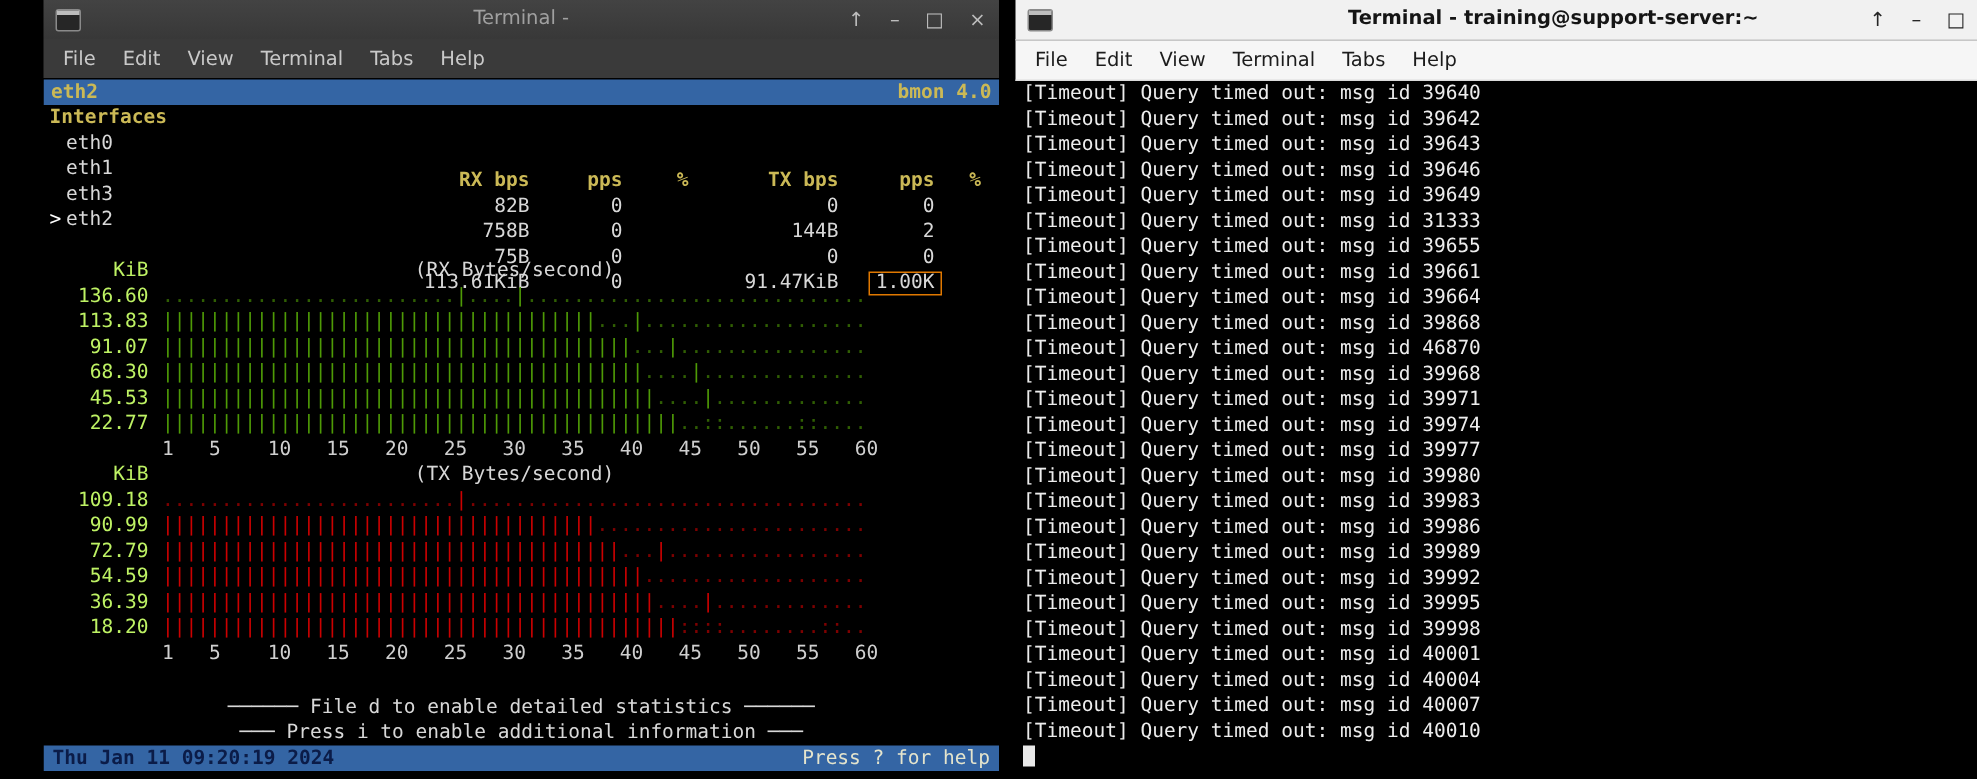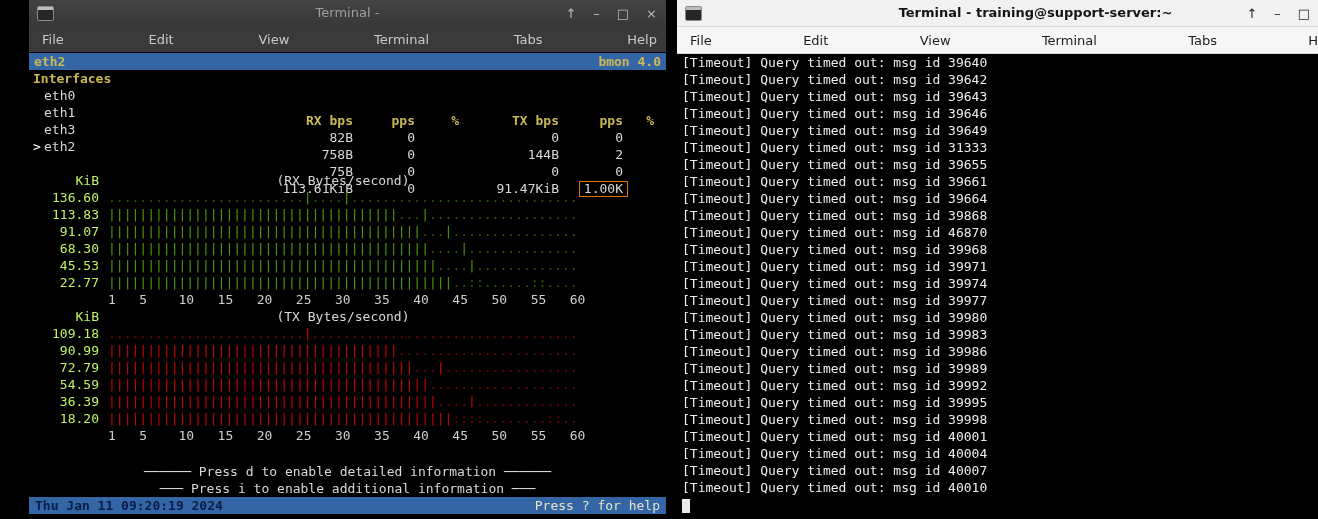--- a/index.html
+++ b/index.html
@@ -19,21 +19,21 @@
   .term-icon{position:absolute;left:8px;top:6px;width:15px;height:13px;background:#262626;
              border:1px solid #8a8a8a;border-radius:2px;}
   .term-icon::before{content:"";position:absolute;left:0;right:0;top:0;height:3px;background:#bdbdbd;}
   .win-buttons{position:absolute;right:9px;top:0;height:26px;display:flex;align-items:center;gap:17px;
                font-family:"DejaVu Sans",sans-serif;font-size:13px;z-index:2;}
   .tb-dark .win-buttons{color:#bdbdbd;}
   .tb-light .win-buttons{color:#262626;}
 
   
   .menubar{height:26px;flex:0 0 auto;display:flex;align-items:center;padding-left:4px;
-           font-family:"DejaVu Sans",sans-serif;font-size:13px;justify-content:space-between;}
+           font-family:"DejaVu Sans",sans-serif;font-size:13px;}
   .mb-dark{background:#3a3a3a;color:#c9c9c9;}
   .mb-light{background:#f6f6f6;color:#1c1c1c;border-bottom:1px solid #dcdcdc;}
   .menu-item{padding:4px 9px;}
 
   
   .term{flex:1 1 auto;background:#000;font:13px/17px "DejaVu Sans Mono",monospace;position:relative;overflow:hidden;}
   .bmon{display:flex;flex-direction:column;padding-top:1px;}
 
   .bmon-topbar{background:#3465A4;color:#CBB956;height:17px;display:flex;justify-content:space-between;
                padding:0 5px;font-weight:bold;}
@@ -128,21 +128,21 @@
           <div class="grow"><span class="ylab">90.99</span><span class="bars" style="color: rgb(204, 0, 0);"><span>|</span><span>|</span><span>|</span><span>|</span><span>|</span><span>|</span><span>|</span><span>|</span><span>|</span><span>|</span><span>|</span><span>|</span><span>|</span><span>|</span><span>|</span><span>|</span><span>|</span><span>|</span><span>|</span><span>|</span><span>|</span><span>|</span><span>|</span><span>|</span><span>|</span><span>|</span><span>|</span><span>|</span><span>|</span><span>|</span><span>|</span><span>|</span><span>|</span><span>|</span><span>|</span><span>|</span><span>|</span><span class="dotc">.</span><span class="dotc">.</span><span class="dotc">.</span><span class="dotc">.</span><span class="dotc">.</span><span class="dotc">.</span><span class="dotc">.</span><span class="dotc">.</span><span class="dotc">.</span><span class="dotc">.</span><span class="dotc">.</span><span class="dotc">.</span><span class="dotc">.</span><span class="dotc">.</span><span class="dotc">.</span><span class="dotc">.</span><span class="dotc">.</span><span class="dotc">.</span><span class="dotc">.</span><span class="dotc">.</span><span class="dotc">.</span><span class="dotc">.</span><span class="dotc">.</span></span></div>
           <div class="grow"><span class="ylab">72.79</span><span class="bars" style="color: rgb(204, 0, 0);"><span>|</span><span>|</span><span>|</span><span>|</span><span>|</span><span>|</span><span>|</span><span>|</span><span>|</span><span>|</span><span>|</span><span>|</span><span>|</span><span>|</span><span>|</span><span>|</span><span>|</span><span>|</span><span>|</span><span>|</span><span>|</span><span>|</span><span>|</span><span>|</span><span>|</span><span>|</span><span>|</span><span>|</span><span>|</span><span>|</span><span>|</span><span>|</span><span>|</span><span>|</span><span>|</span><span>|</span><span>|</span><span>|</span><span>|</span><span class="dotc">.</span><span class="dotc">.</span><span class="dotc">.</span><span>|</span><span class="dotc">.</span><span class="dotc">.</span><span class="dotc">.</span><span class="dotc">.</span><span class="dotc">.</span><span class="dotc">.</span><span class="dotc">.</span><span class="dotc">.</span><span class="dotc">.</span><span class="dotc">.</span><span class="dotc">.</span><span class="dotc">.</span><span class="dotc">.</span><span class="dotc">.</span><span class="dotc">.</span><span class="dotc">.</span><span class="dotc">.</span></span></div>
           <div class="grow"><span class="ylab">54.59</span><span class="bars" style="color: rgb(204, 0, 0);"><span>|</span><span>|</span><span>|</span><span>|</span><span>|</span><span>|</span><span>|</span><span>|</span><span>|</span><span>|</span><span>|</span><span>|</span><span>|</span><span>|</span><span>|</span><span>|</span><span>|</span><span>|</span><span>|</span><span>|</span><span>|</span><span>|</span><span>|</span><span>|</span><span>|</span><span>|</span><span>|</span><span>|</span><span>|</span><span>|</span><span>|</span><span>|</span><span>|</span><span>|</span><span>|</span><span>|</span><span>|</span><span>|</span><span>|</span><span>|</span><span>|</span><span class="dotc">.</span><span class="dotc">.</span><span class="dotc">.</span><span class="dotc">.</span><span class="dotc">.</span><span class="dotc">.</span><span class="dotc">.</span><span class="dotc">.</span><span class="dotc">.</span><span class="dotc">.</span><span class="dotc">.</span><span class="dotc">.</span><span class="dotc">.</span><span class="dotc">.</span><span class="dotc">.</span><span class="dotc">.</span><span class="dotc">.</span><span class="dotc">.</span><span class="dotc">.</span></span></div>
           <div class="grow"><span class="ylab">36.39</span><span class="bars" style="color: rgb(204, 0, 0);"><span>|</span><span>|</span><span>|</span><span>|</span><span>|</span><span>|</span><span>|</span><span>|</span><span>|</span><span>|</span><span>|</span><span>|</span><span>|</span><span>|</span><span>|</span><span>|</span><span>|</span><span>|</span><span>|</span><span>|</span><span>|</span><span>|</span><span>|</span><span>|</span><span>|</span><span>|</span><span>|</span><span>|</span><span>|</span><span>|</span><span>|</span><span>|</span><span>|</span><span>|</span><span>|</span><span>|</span><span>|</span><span>|</span><span>|</span><span>|</span><span>|</span><span>|</span><span class="dotc">.</span><span class="dotc">.</span><span class="dotc">.</span><span class="dotc">.</span><span>|</span><span class="dotc">.</span><span class="dotc">.</span><span class="dotc">.</span><span class="dotc">.</span><span class="dotc">.</span><span class="dotc">.</span><span class="dotc">.</span><span class="dotc">.</span><span class="dotc">.</span><span class="dotc">.</span><span class="dotc">.</span><span class="dotc">.</span><span class="dotc">.</span></span></div>
           <div class="grow"><span class="ylab">18.20</span><span class="bars" style="color: rgb(204, 0, 0);"><span>|</span><span>|</span><span>|</span><span>|</span><span>|</span><span>|</span><span>|</span><span>|</span><span>|</span><span>|</span><span>|</span><span>|</span><span>|</span><span>|</span><span>|</span><span>|</span><span>|</span><span>|</span><span>|</span><span>|</span><span>|</span><span>|</span><span>|</span><span>|</span><span>|</span><span>|</span><span>|</span><span>|</span><span>|</span><span>|</span><span>|</span><span>|</span><span>|</span><span>|</span><span>|</span><span>|</span><span>|</span><span>|</span><span>|</span><span>|</span><span>|</span><span>|</span><span>|</span><span>|</span><span class="dotc">:</span><span class="dotc">:</span><span class="dotc">:</span><span class="dotc">:</span><span class="dotc">.</span><span class="dotc">.</span><span class="dotc">.</span><span class="dotc">.</span><span class="dotc">.</span><span class="dotc">.</span><span class="dotc">.</span><span class="dotc">.</span><span class="dotc">:</span><span class="dotc">:</span><span class="dotc">.</span><span class="dotc">.</span></span></div>
           <div class="grow"><span class="ylab"></span><span class="bars axis">1   5    10   15   20   25   30   35   40   45   50   55   60</span></div>
         </div>
       </div>
 
     <div class="spacer"></div>
-    <div class="hint">────── Press d to enable detailed information ──────</div>
+    <div class="hint">────── File d to enable detailed statistics ──────</div>
     <div class="hint">─── Press i to enable additional information ───</div>
 
     <div class="statusbar">
       <span class="status-date">Thu Jan 11 09:20:19 2024</span>
       <span class="status-help">Press ? for help</span>
     </div>
   </div>
 </div>
 
 <div class="window" id="right-window">

